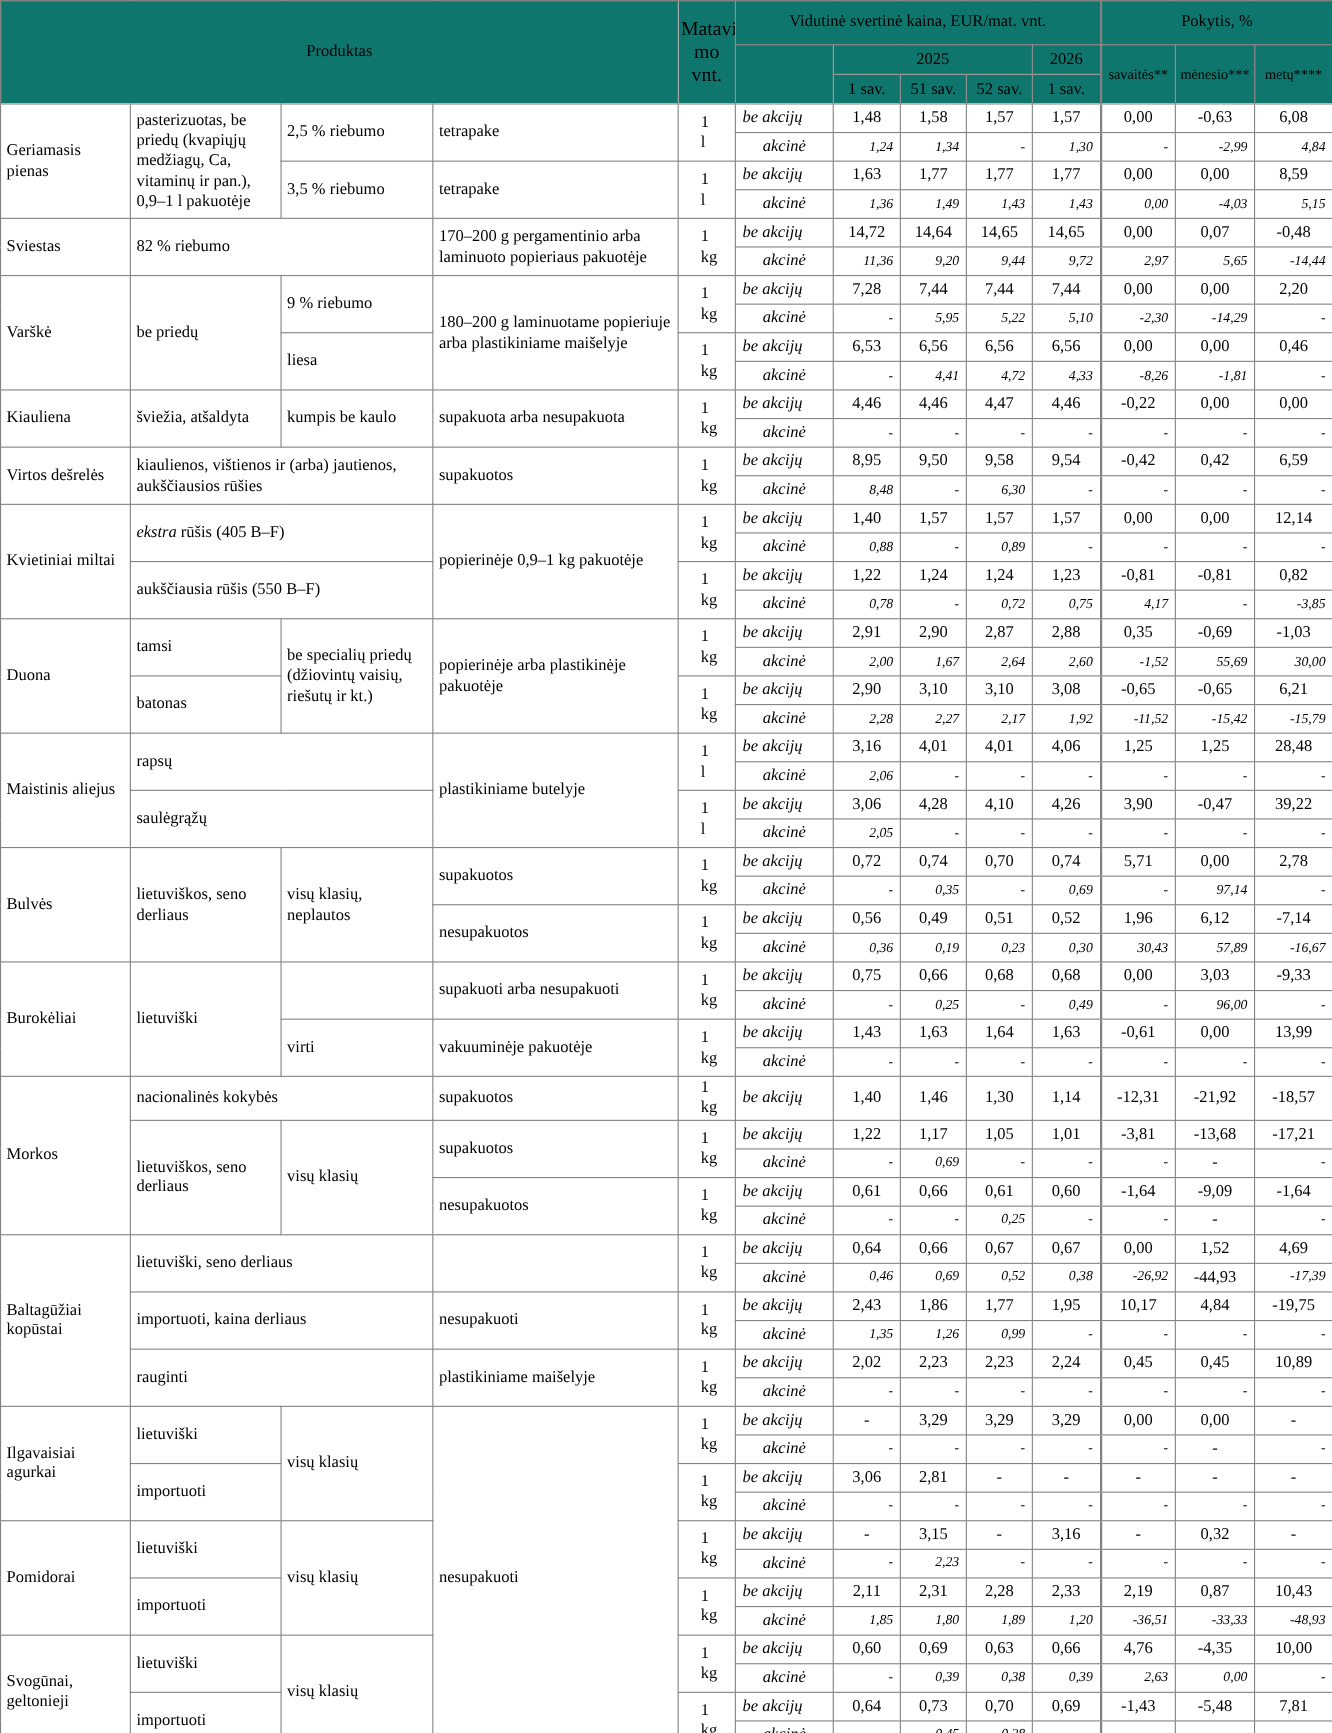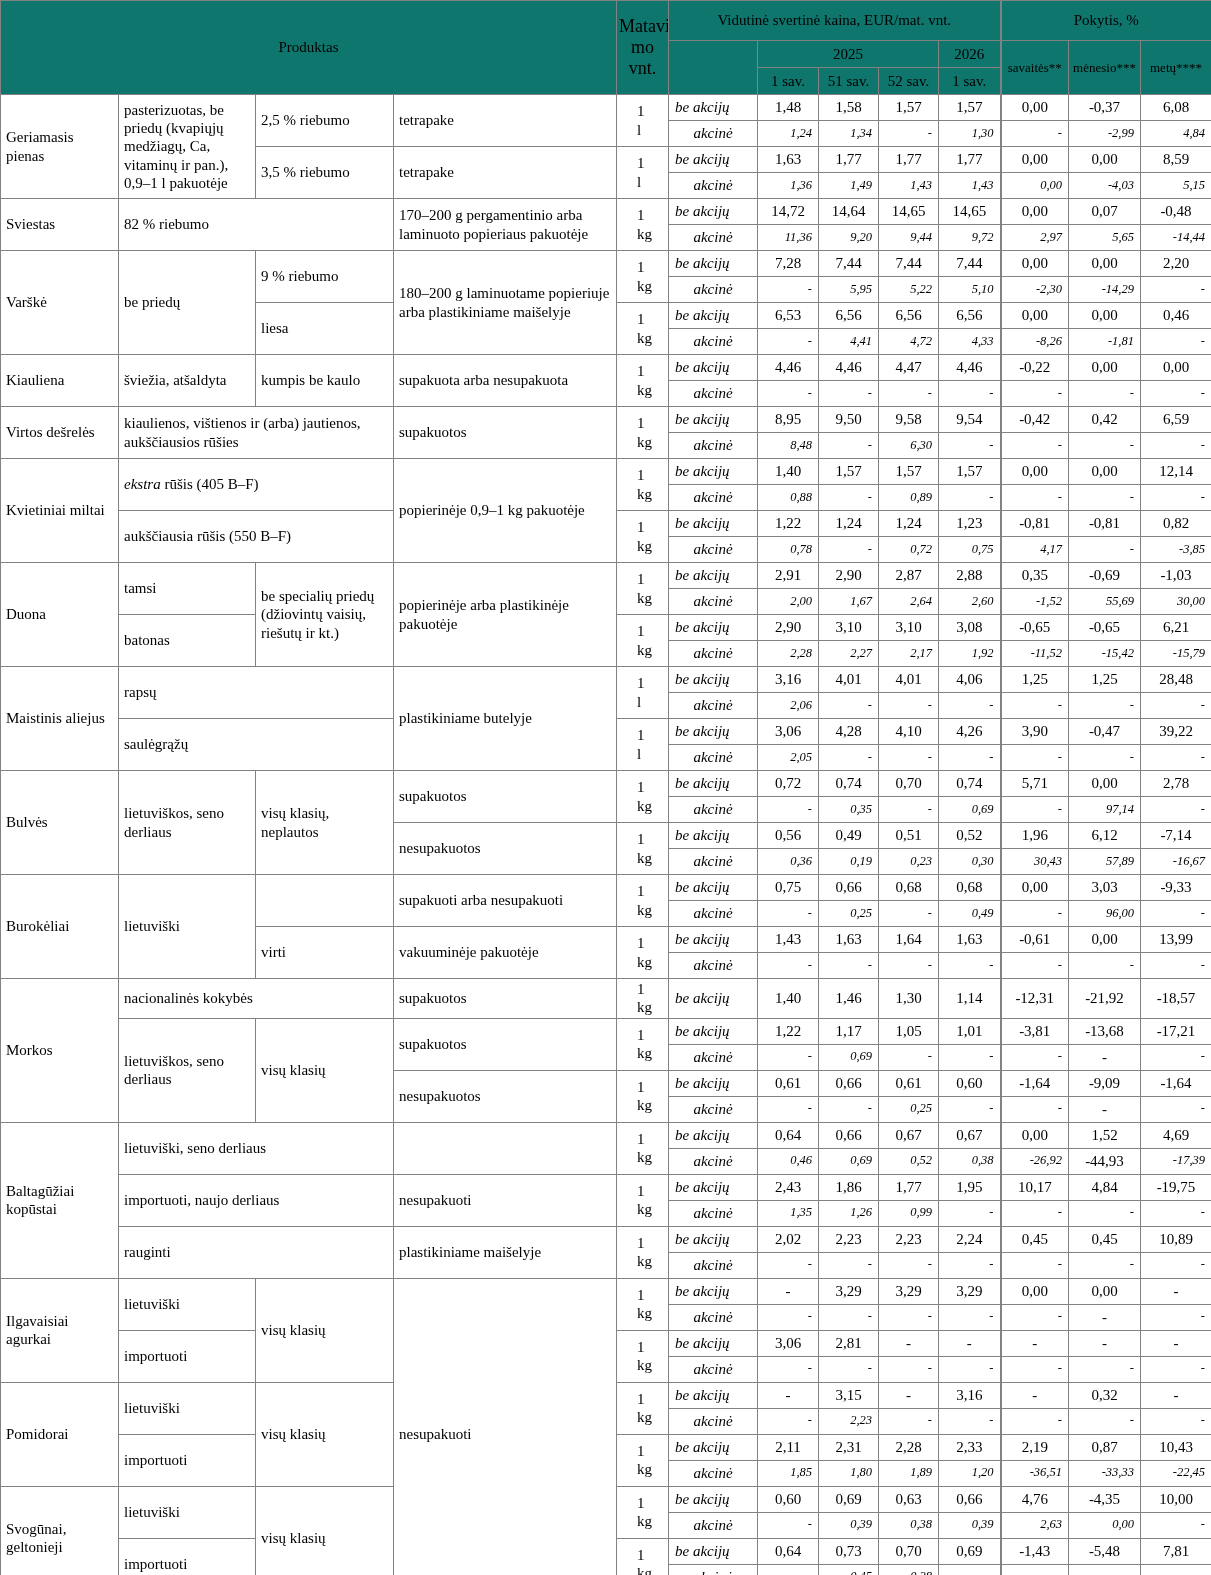--- a/index.html
+++ b/index.html
@@ -72,21 +72,21 @@
           <td rowspan="4" class="p">pasterizuotas, be priedų (kvapiųjų medžiagų, Ca, vitaminų ir pan.), 0,9–1 l pakuotėje</td>
           <td rowspan="2" class="p">2,5 % riebumo</td>
           <td rowspan="2" class="p">tetrapake</td>
           <td rowspan="2" class="u">1 l</td>
           <td class="lr">be akcijų</td>
           <td class="vr">1,48</td>
           <td class="vr">1,58</td>
           <td class="vr">1,57</td>
           <td class="vr">1,57</td>
           <td class="vr cg">0,00</td>
-          <td class="vr">-0,37</td>
+          <td class="vr">-0,63</td>
           <td class="vr">6,08</td>
         </tr>
         <tr>
           <td class="lp">akcinė</td>
           <td class="vp">1,24</td>
           <td class="vp">1,34</td>
           <td class="vp">-</td>
           <td class="vp">1,30</td>
           <td class="vp cg">-</td>
           <td class="vp">-2,99</td>
@@ -547,21 +547,21 @@
           <td class="lp">akcinė</td>
           <td class="vp">0,46</td>
           <td class="vp">0,69</td>
           <td class="vp">0,52</td>
           <td class="vp">0,38</td>
           <td class="vp cg">-26,92</td>
           <td class="vr">-44,93</td>
           <td class="vp">-17,39</td>
         </tr>
         <tr>
-          <td rowspan="2" colspan="2" class="p">importuoti, naujo derliaus</td>
+          <td rowspan="2" colspan="2" class="p">importuoti, kaina derliaus</td>
           <td rowspan="2" class="p">nesupakuoti</td>
           <td rowspan="2" class="u">1 kg</td>
           <td class="lr">be akcijų</td>
           <td class="vr">2,43</td>
           <td class="vr">1,86</td>
           <td class="vr">1,77</td>
           <td class="vr">1,95</td>
           <td class="vr cg">10,17</td>
           <td class="vr">4,84</td>
           <td class="vr">-19,75</td>
@@ -683,21 +683,21 @@
           <td class="vr">10,43</td>
         </tr>
         <tr>
           <td class="lp">akcinė</td>
           <td class="vp">1,85</td>
           <td class="vp">1,80</td>
           <td class="vp">1,89</td>
           <td class="vp">1,20</td>
           <td class="vp cg">-36,51</td>
           <td class="vp">-33,33</td>
-          <td class="vp">-22,45</td>
+          <td class="vp">-48,93</td>
         </tr>
         <tr>
           <td rowspan="4" class="p">Svogūnai, geltonieji</td>
           <td rowspan="2" class="p">lietuviški</td>
           <td rowspan="4" class="p">visų klasių</td>
           <td rowspan="2" class="u">1 kg</td>
           <td class="lr">be akcijų</td>
           <td class="vr">0,60</td>
           <td class="vr">0,69</td>
           <td class="vr">0,63</td>

